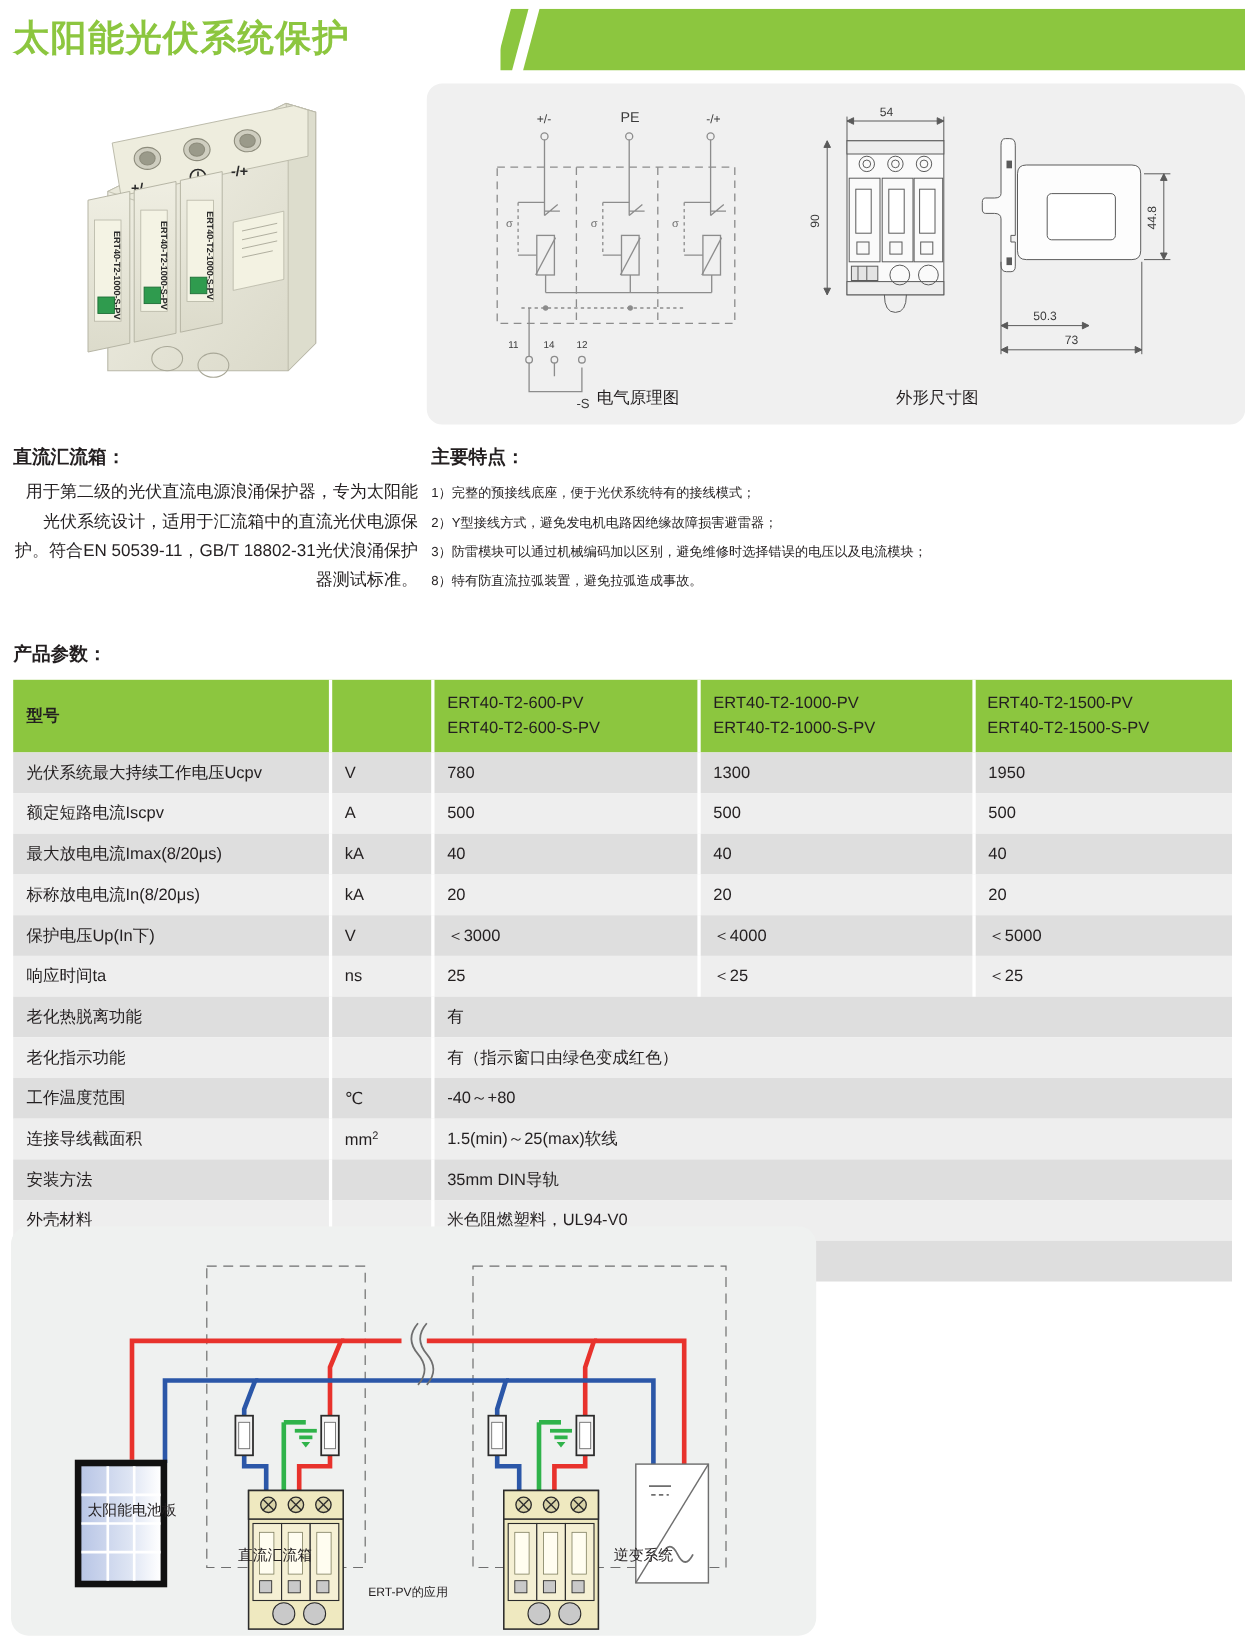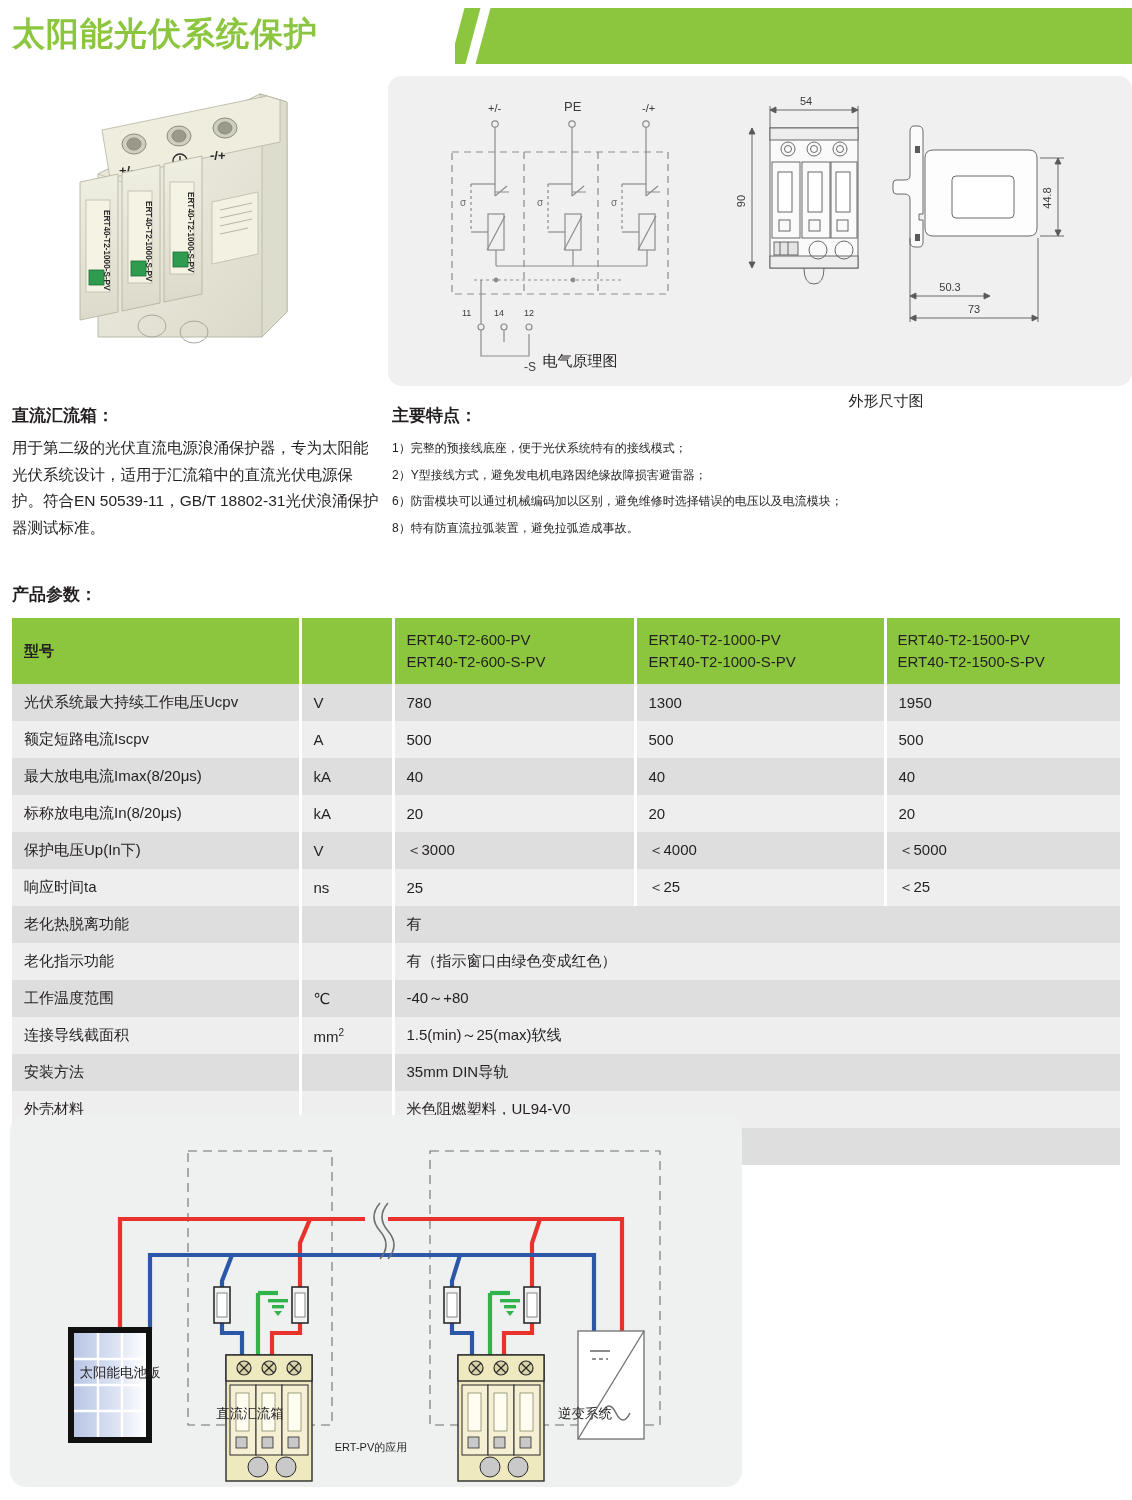--- a/index.html
+++ b/index.html
@@ -32,36 +32,36 @@
 
   
   .diagram-panel{
     position:absolute;left:388px;top:76px;width:744px;height:310px;
     background:#f0f0f0;border-radius:14px;
   }
   .diagram-caption{
     position:absolute;font-size:15px;color:#231f20;text-align:center;width:220px;
   }
   #cap-circuit{left:470px;top:352px;}
-  #cap-dims{left:776px;top:352px;margin-top:40px;}
+  #cap-dims{left:742px;top:352px;}
 
   
   .product-photo{position:absolute;left:62px;top:82px;width:300px;height:290px;}
 
   
   .sec-head{
     position:absolute;font-size:17px;font-weight:bold;color:#231f20;
   }
   #intro-head{left:12px;top:404px;}
   #feat-head{left:392px;top:404px;}
   #param-head{left:12px;top:583px;}
 
   .intro-body{
     position:absolute;left:12px;top:435px;width:368px;
-    font-size:15.5px;line-height:26.5px;color:#231f20;
+    font-size:15.5px;line-height:26.5px;color:#231f20;text-align:right;
   }
   .feat-list{
     position:absolute;left:392px;top:435px;width:700px;
     font-size:12px;line-height:26.5px;color:#231f20;
   }
   .feat-list div{white-space:nowrap;}
 
   
   .ptable{
     position:absolute;left:12px;top:618px;width:1108px;
@@ -333,21 +333,21 @@
   <div class="diagram-caption" id="cap-circuit">电气原理图</div>
   <div class="diagram-caption" id="cap-dims">外形尺寸图</div>
 
   <div class="sec-head" id="intro-head">直流汇流箱：</div>
   <div class="intro-body">用于第二级的光伏直流电源浪涌保护器，专为太阳能光伏系统设计，适用于汇流箱中的直流光伏电源保护。符合EN 50539-11，GB/T 18802-31光伏浪涌保护器测试标准。</div>
 
   <div class="sec-head" id="feat-head">主要特点：</div>
   <div class="feat-list">
     <div>1）完整的预接线底座，便于光伏系统特有的接线模式；</div>
     <div>2）Y型接线方式，避免发电机电路因绝缘故障损害避雷器；</div>
-    <div>6）防雷模块可以通过机械编码加以区别，避免维修时选择错误的电压以及电流模块；</div>
+    <div>3）防雷模块可以通过机械编码加以区别，避免维修时选择错误的电压以及电流模块；</div>
     <div>8）特有防直流拉弧装置，避免拉弧造成事故。</div>
   </div>
 
   <div class="sec-head" id="param-head">产品参数：</div>
   <table class="ptable">
     <colgroup>
       <col class="c-name">
         <col class="c-unit">
         <col class="c-v1">
         <col class="c-v2">

